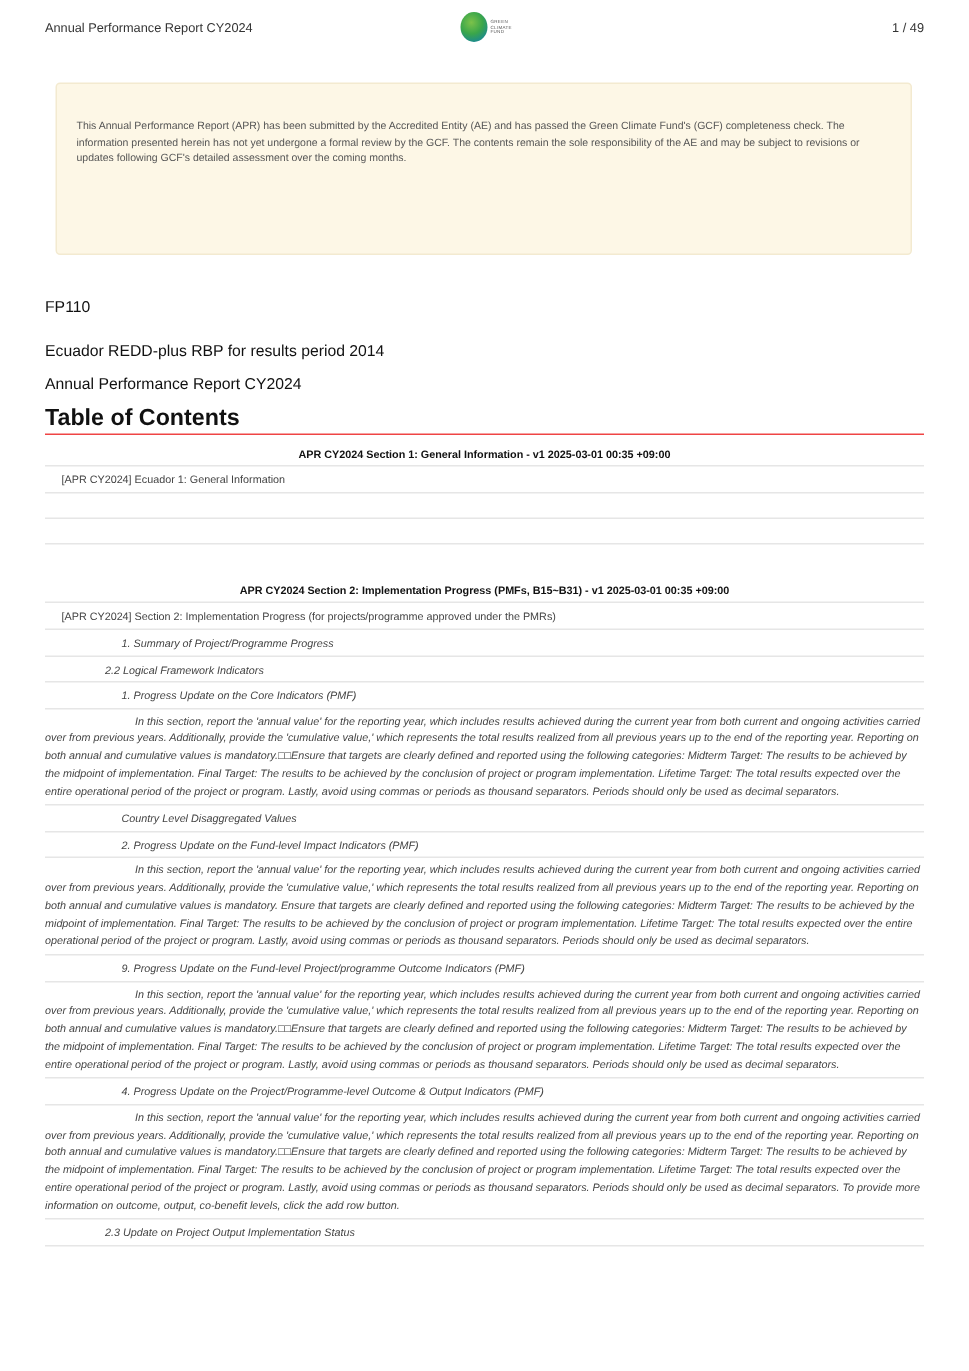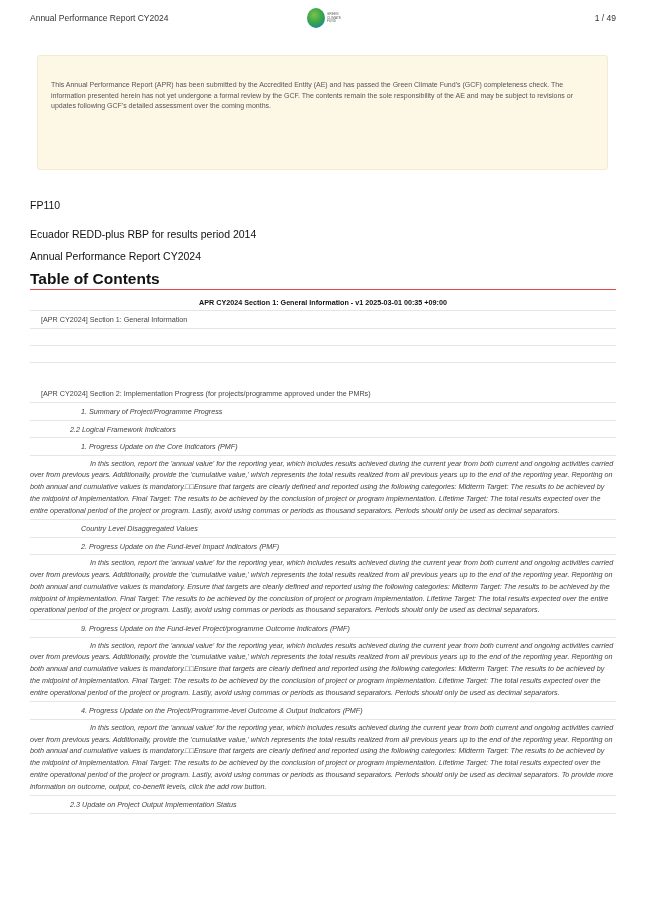--- a/index.html
+++ b/index.html
@@ -56,25 +56,26 @@
 <div class="meta">
   <div class="code">FP110</div>
   <div class="ptitle">Ecuador REDD-plus RBP for results period 2014</div>
   <div class="rtitle">Annual Performance Report CY2024</div>
 </div>
 
 <div class="toc-title">Table of Contents</div>
 
 <div class="toc">
   <div class="row sec">APR CY2024 Section 1: General Information - v1 2025-03-01 00:35 +09:00</div>
-  <div class="row l1">[APR CY2024] Section 1: General Information</div>
+  <div class="row l1">[APR CY2024] Ecuador 1: General Information</div>
   <div class="row blank"></div>
   <div class="row blank"></div>
   <div class="row gap"></div>
 
+  <div class="row sec">APR CY2024 Section 2: Implementation Progress (PMFs, B15~B31) - v1 2025-03-01 00:35 +09:00</div>
   <div class="row l1">[APR CY2024] Section 2: Implementation Progress (for projects/programme approved under the PMRs)</div>
   <div class="row l3">1. Summary of Project/Programme Progress</div>
   <div class="row l2">2.2 Logical Framework Indicators</div>
   <div class="row l3">1. Progress Update on the Core Indicators (PMF)</div>
   <div class="row para">In this section, report the 'annual value' for the reporting year, which includes results achieved during the current year from both current and ongoing activities carried over from previous years. Additionally, provide the 'cumulative value,' which represents the total results realized from all previous years up to the end of the reporting year. Reporting on both annual and cumulative values is mandatory.□□Ensure that targets are clearly defined and reported using the following categories: Midterm Target: The results to be achieved by the midpoint of implementation. Final Target: The results to be achieved by the conclusion of project or program implementation. Lifetime Target: The total results expected over the entire operational period of the project or program. Lastly, avoid using commas or periods as thousand separators. Periods should only be used as decimal separators.</div>
   <div class="row l3">Country Level Disaggregated Values</div>
   <div class="row l3">2. Progress Update on the Fund-level Impact Indicators (PMF)</div>
   <div class="row para">In this section, report the 'annual value' for the reporting year, which includes results achieved during the current year from both current and ongoing activities carried over from previous years. Additionally, provide the 'cumulative value,' which represents the total results realized from all previous years up to the end of the reporting year. Reporting on both annual and cumulative values is mandatory. Ensure that targets are clearly defined and reported using the following categories: Midterm Target: The results to be achieved by the midpoint of implementation. Final Target: The results to be achieved by the conclusion of project or program implementation. Lifetime Target: The total results expected over the entire operational period of the project or program. Lastly, avoid using commas or periods as thousand separators. Periods should only be used as decimal separators.</div>
   <div class="row l3">9. Progress Update on the Fund-level Project/programme Outcome Indicators (PMF)</div>
   <div class="row para">In this section, report the 'annual value' for the reporting year, which includes results achieved during the current year from both current and ongoing activities carried over from previous years. Additionally, provide the 'cumulative value,' which represents the total results realized from all previous years up to the end of the reporting year. Reporting on both annual and cumulative values is mandatory.□□Ensure that targets are clearly defined and reported using the following categories: Midterm Target: The results to be achieved by the midpoint of implementation. Final Target: The results to be achieved by the conclusion of project or program implementation. Lifetime Target: The total results expected over the entire operational period of the project or program. Lastly, avoid using commas or periods as thousand separators. Periods should only be used as decimal separators.</div>

